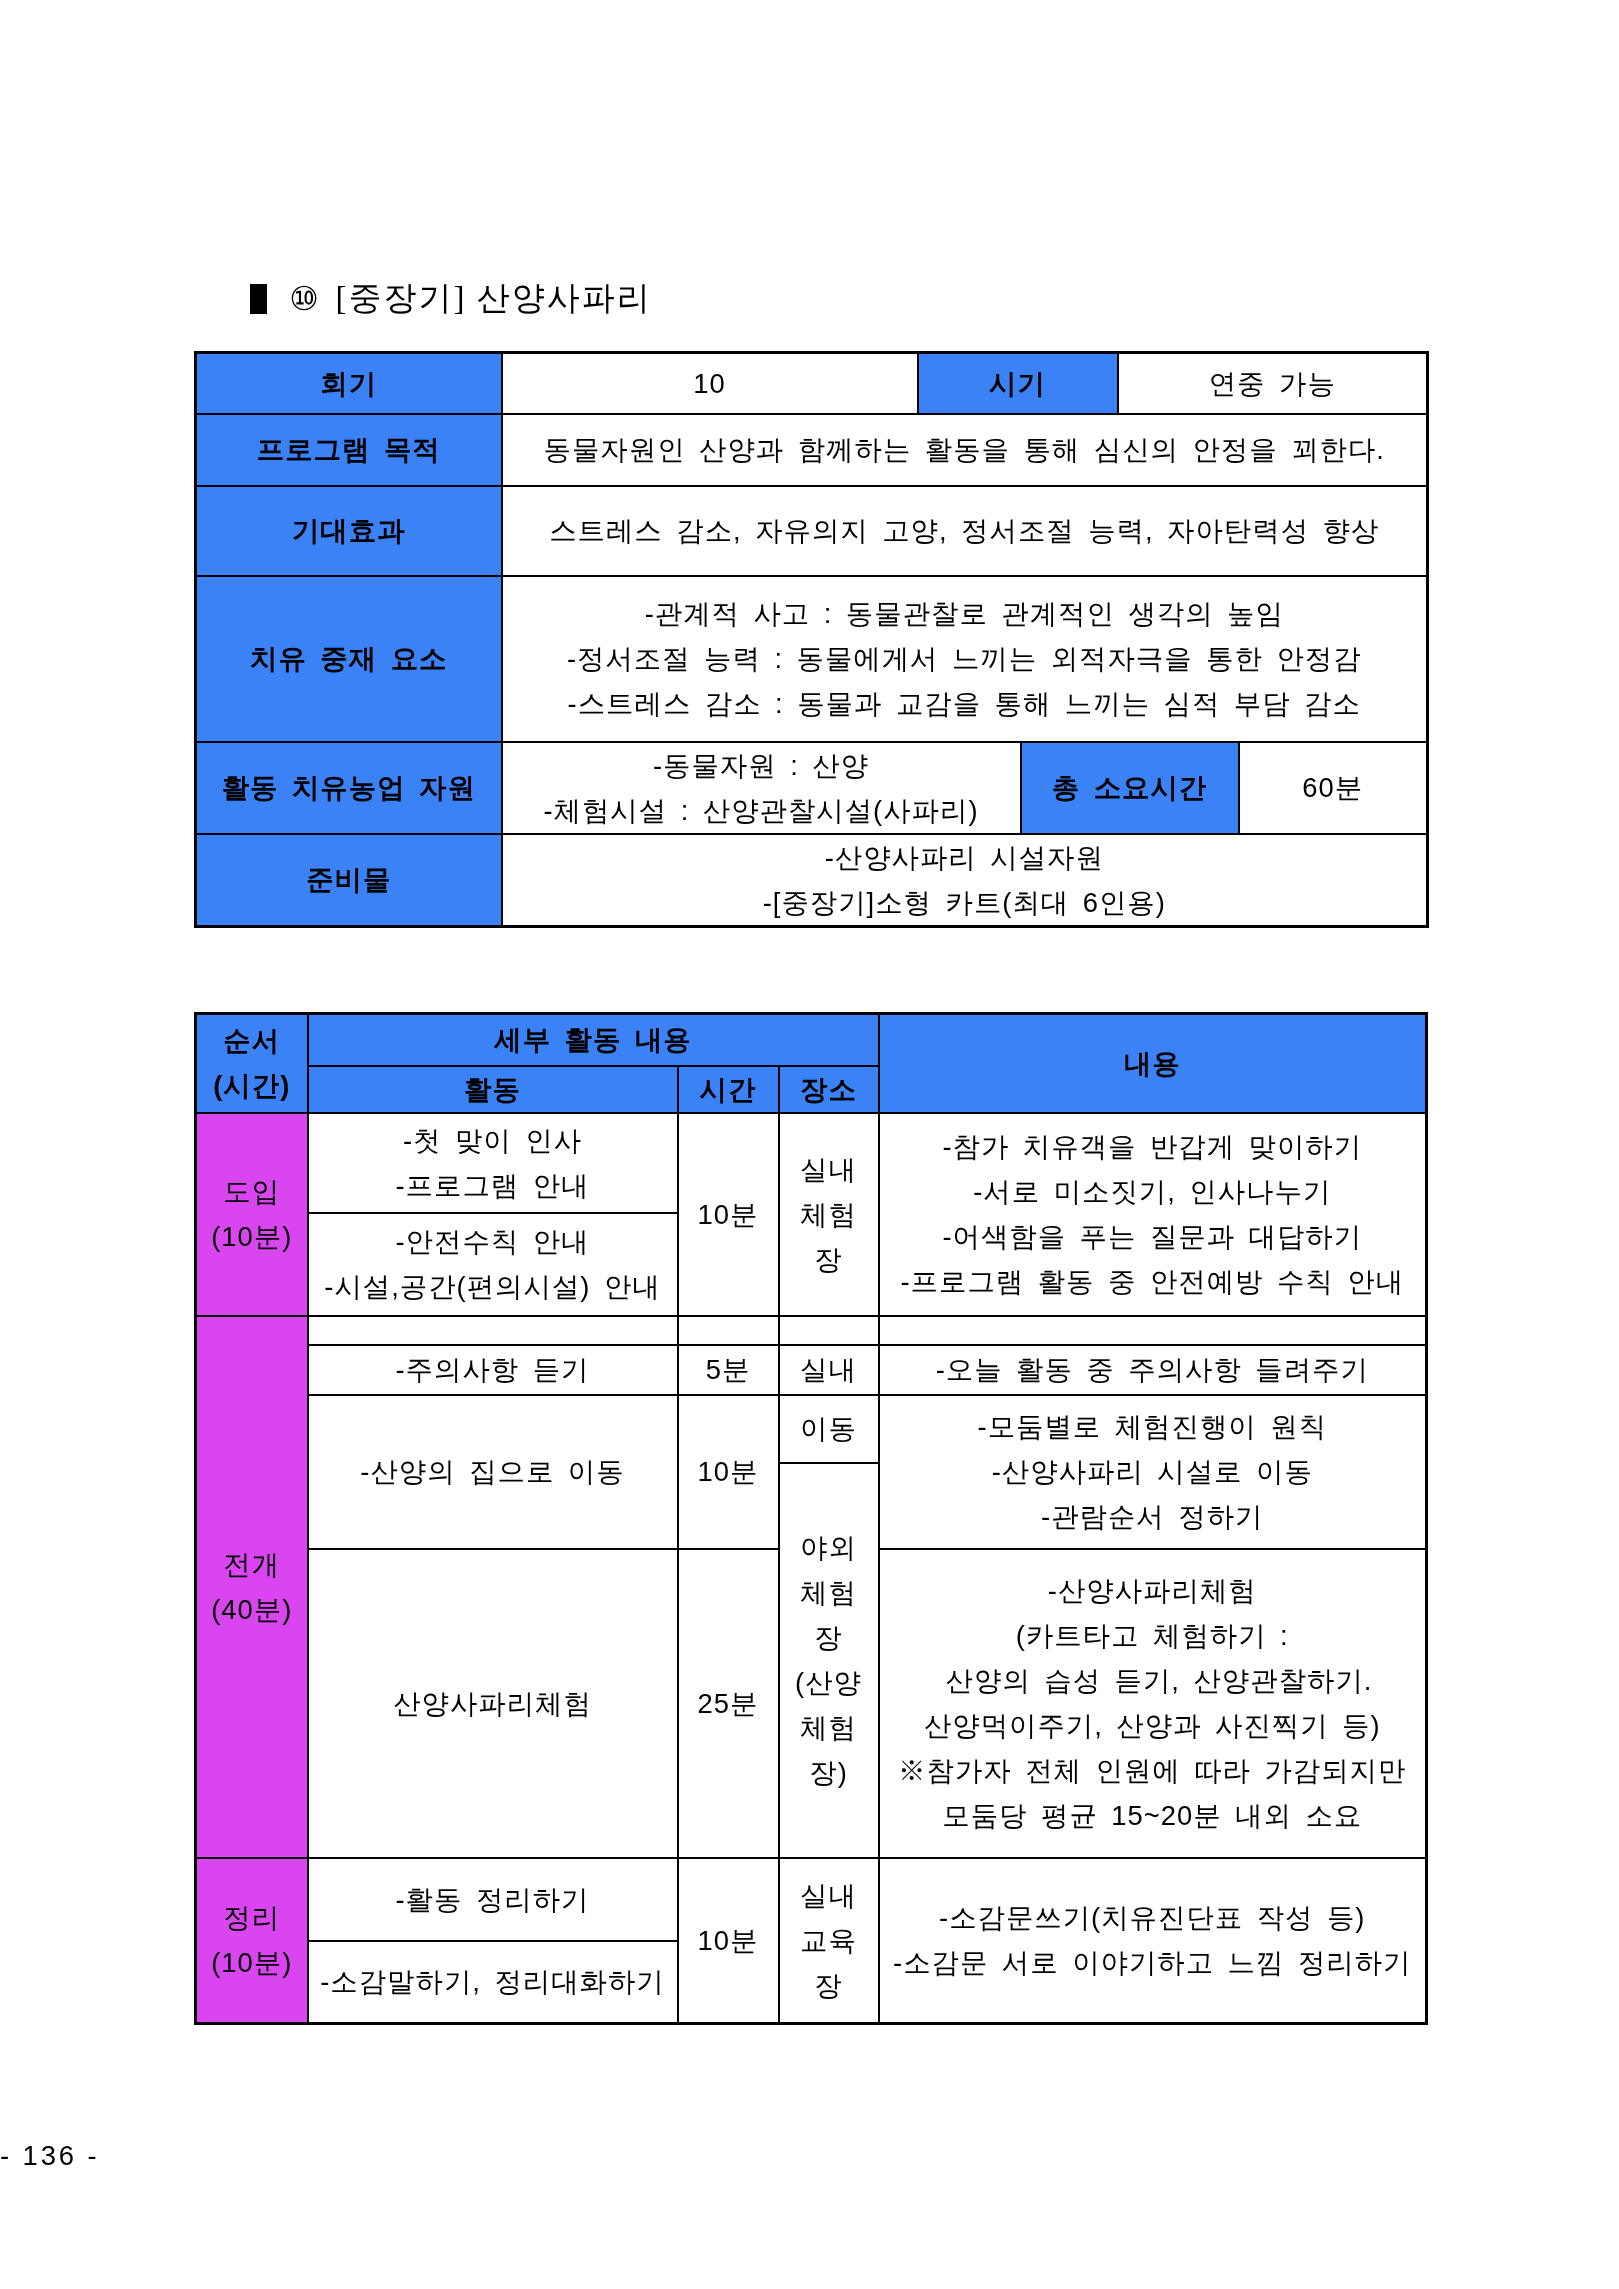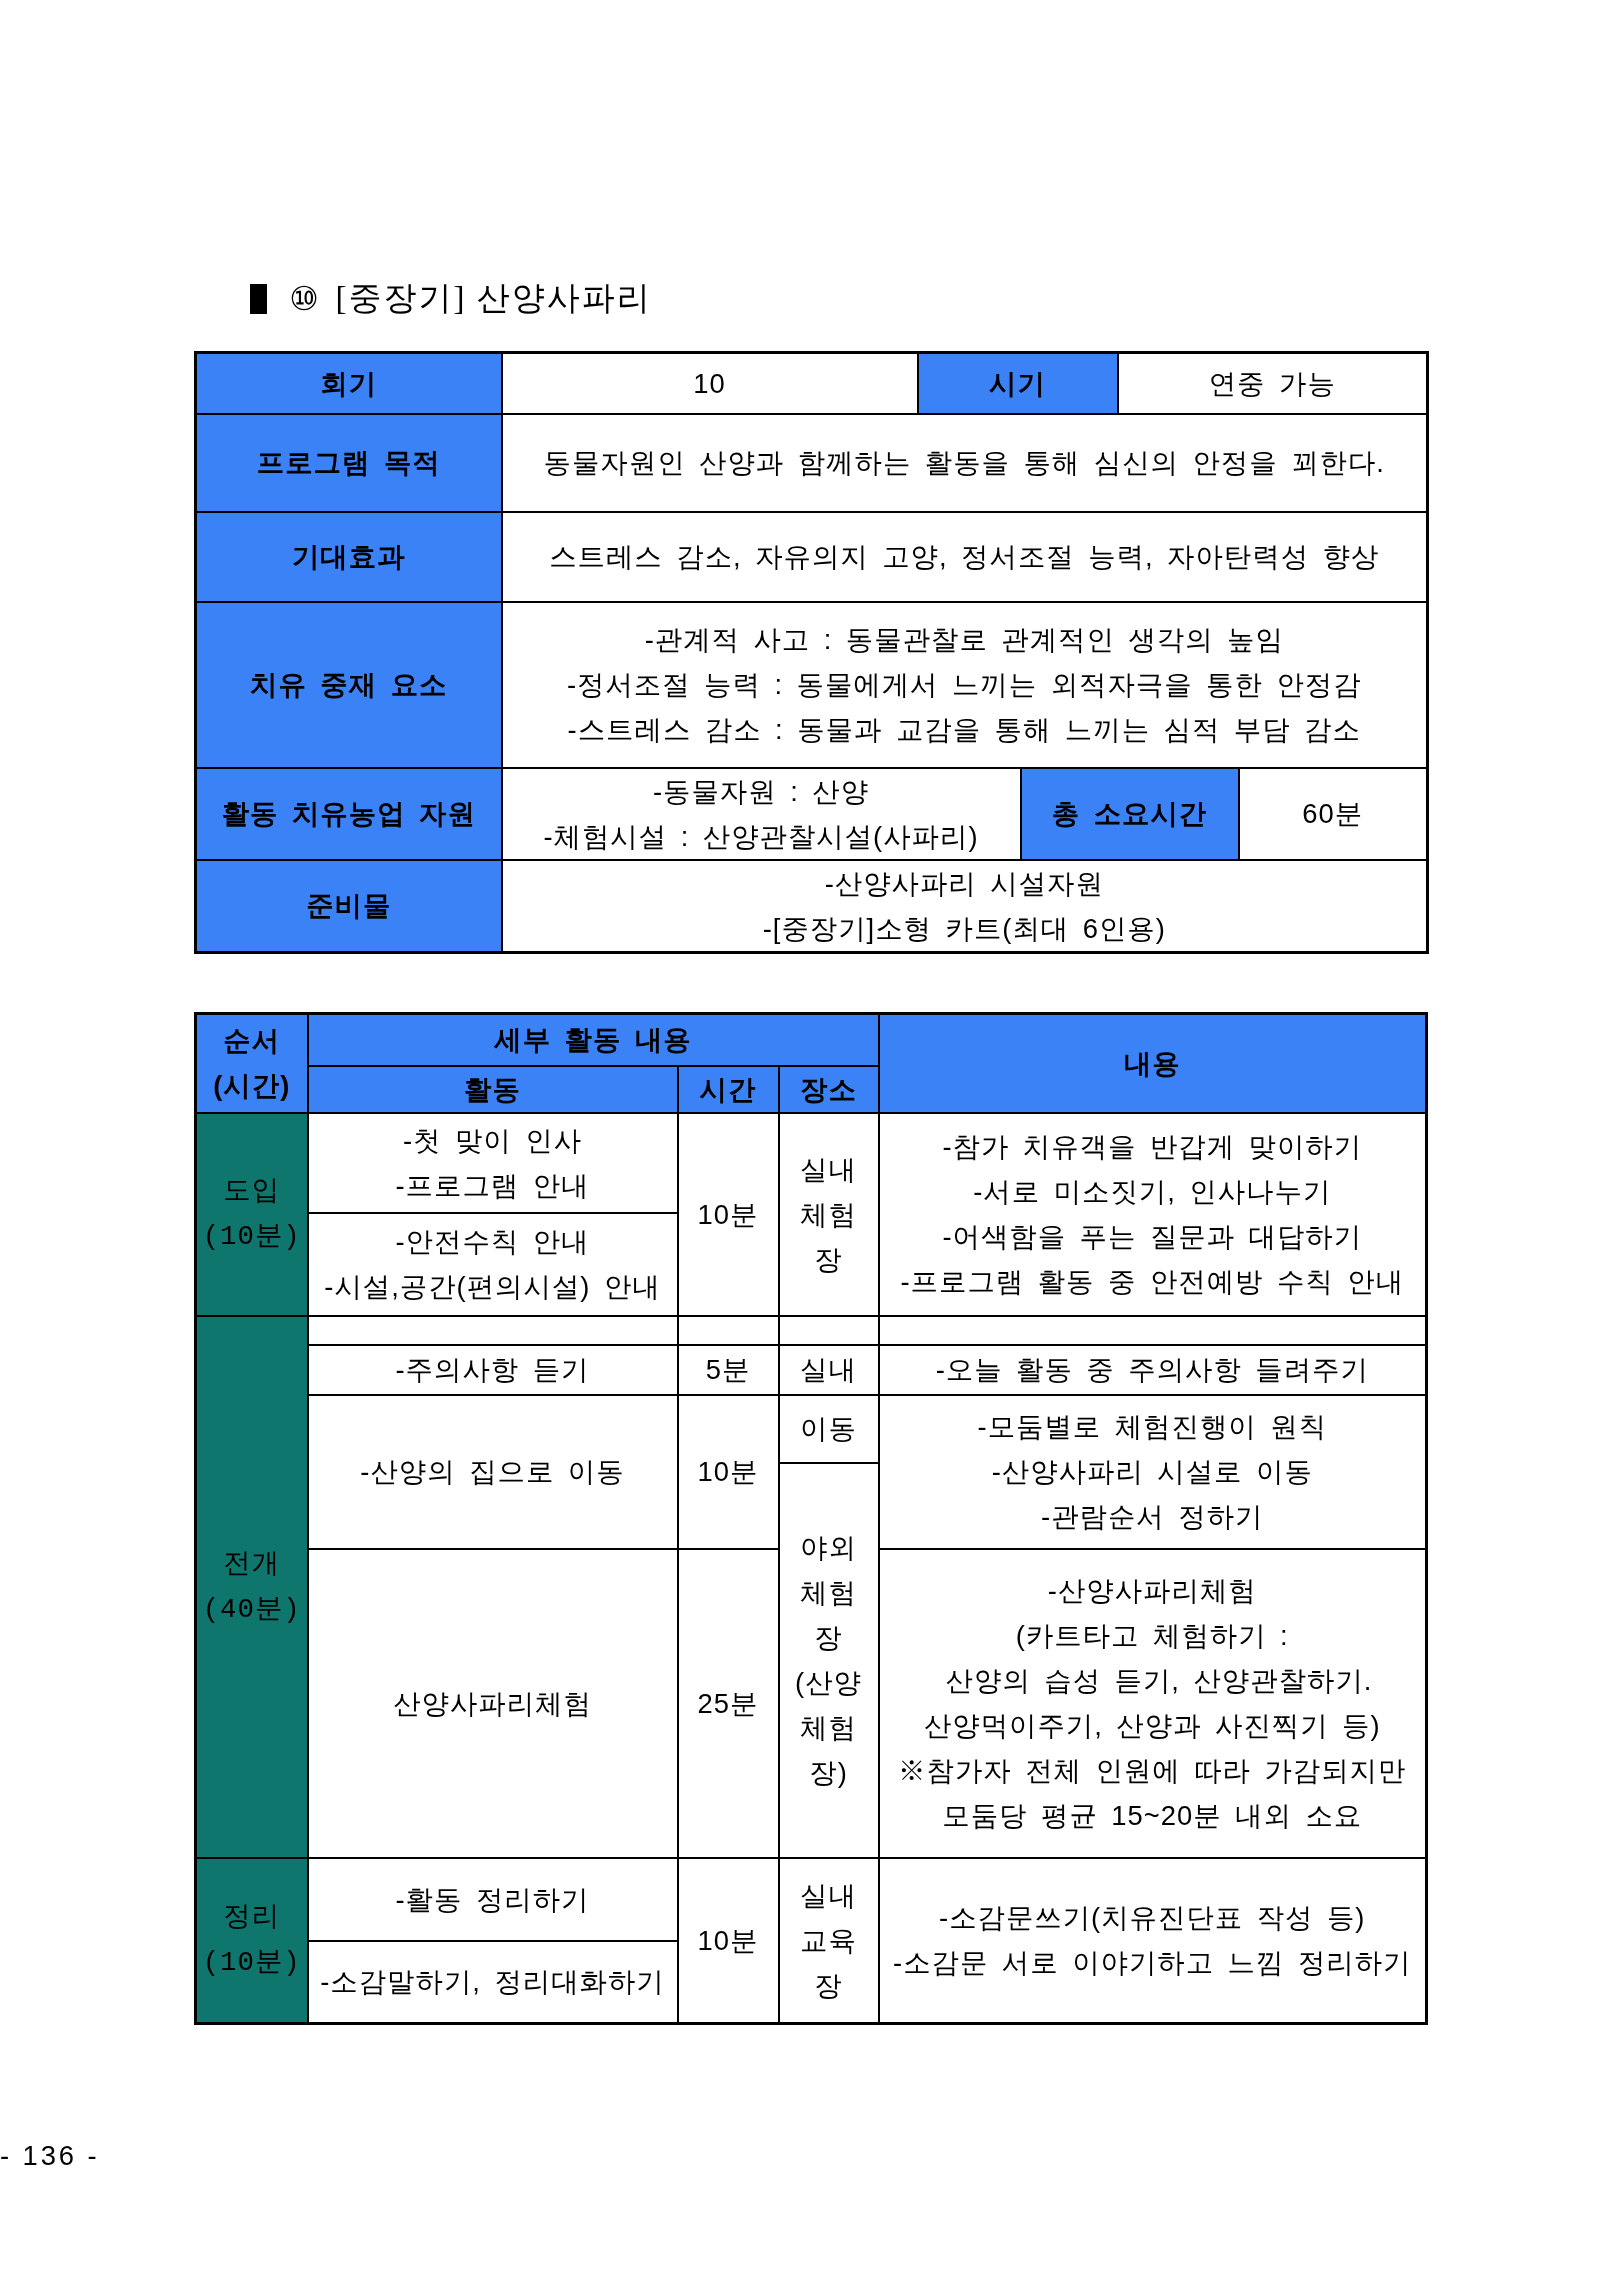--- a/index.html
+++ b/index.html
@@ -29,21 +29,21 @@
     border:2px solid #000;
     text-align:center; vertical-align:middle;
     white-space:pre-line;
     line-height:45px;
     letter-spacing:1px;
     word-spacing:4.9px;
     padding:0;
     overflow:hidden;
   }
   td.lbl   { background:#3b82f6; font-weight:bold; }
-  td.stage { background:#0f766e;font-family:Liberation Mono, monospace; }
+  td.stage { background:#d946ef; }
   td.left  { text-align:left; padding-left:12.7px; padding-right:5.9px; }
   .lh40 { line-height:39px; }
   .lh42 { line-height:41px; }
   .lh44 { line-height:43px; }
   .lh48 { line-height:47px;margin-left:44px; }
   .lh53 { line-height:52px; }
   .lh56 { line-height:55px; }
   .footer {
     position:absolute; left:0; top:2140px; width:100%;
     text-align:left; font-size:27.4px; letter-spacing:2.9px;
@@ -67,21 +67,21 @@
       <col style="width:121px">
       <col style="width:189px">
   </colgroup>
   <tbody>
     <tr style="height:61px">
       <td class="lbl">회기</td>
       <td>10</td>
       <td class="lbl" colspan="2">시기</td>
       <td colspan="2">연중 가능</td>
     </tr>
-    <tr style="height:98px">
+    <tr style="height:72px">
       <td class="lbl">프로그램 목적</td>
       <td colspan="5" class="left">동물자원인 산양과 함께하는 활동을 통해 심신의 안정을 꾀한다.</td>
     </tr>
     <tr style="height:90px">
       <td class="lbl">기대효과</td>
       <td colspan="5" class="left">스트레스 감소, 자유의지 고양, 정서조절 능력, 자아탄력성 향상</td>
     </tr>
     <tr style="height:166px">
       <td class="lbl">치유 중재 요소</td>
       <td colspan="5" class="left lh56">-관계적 사고 : 동물관찰로 관계적인 생각의 높임

